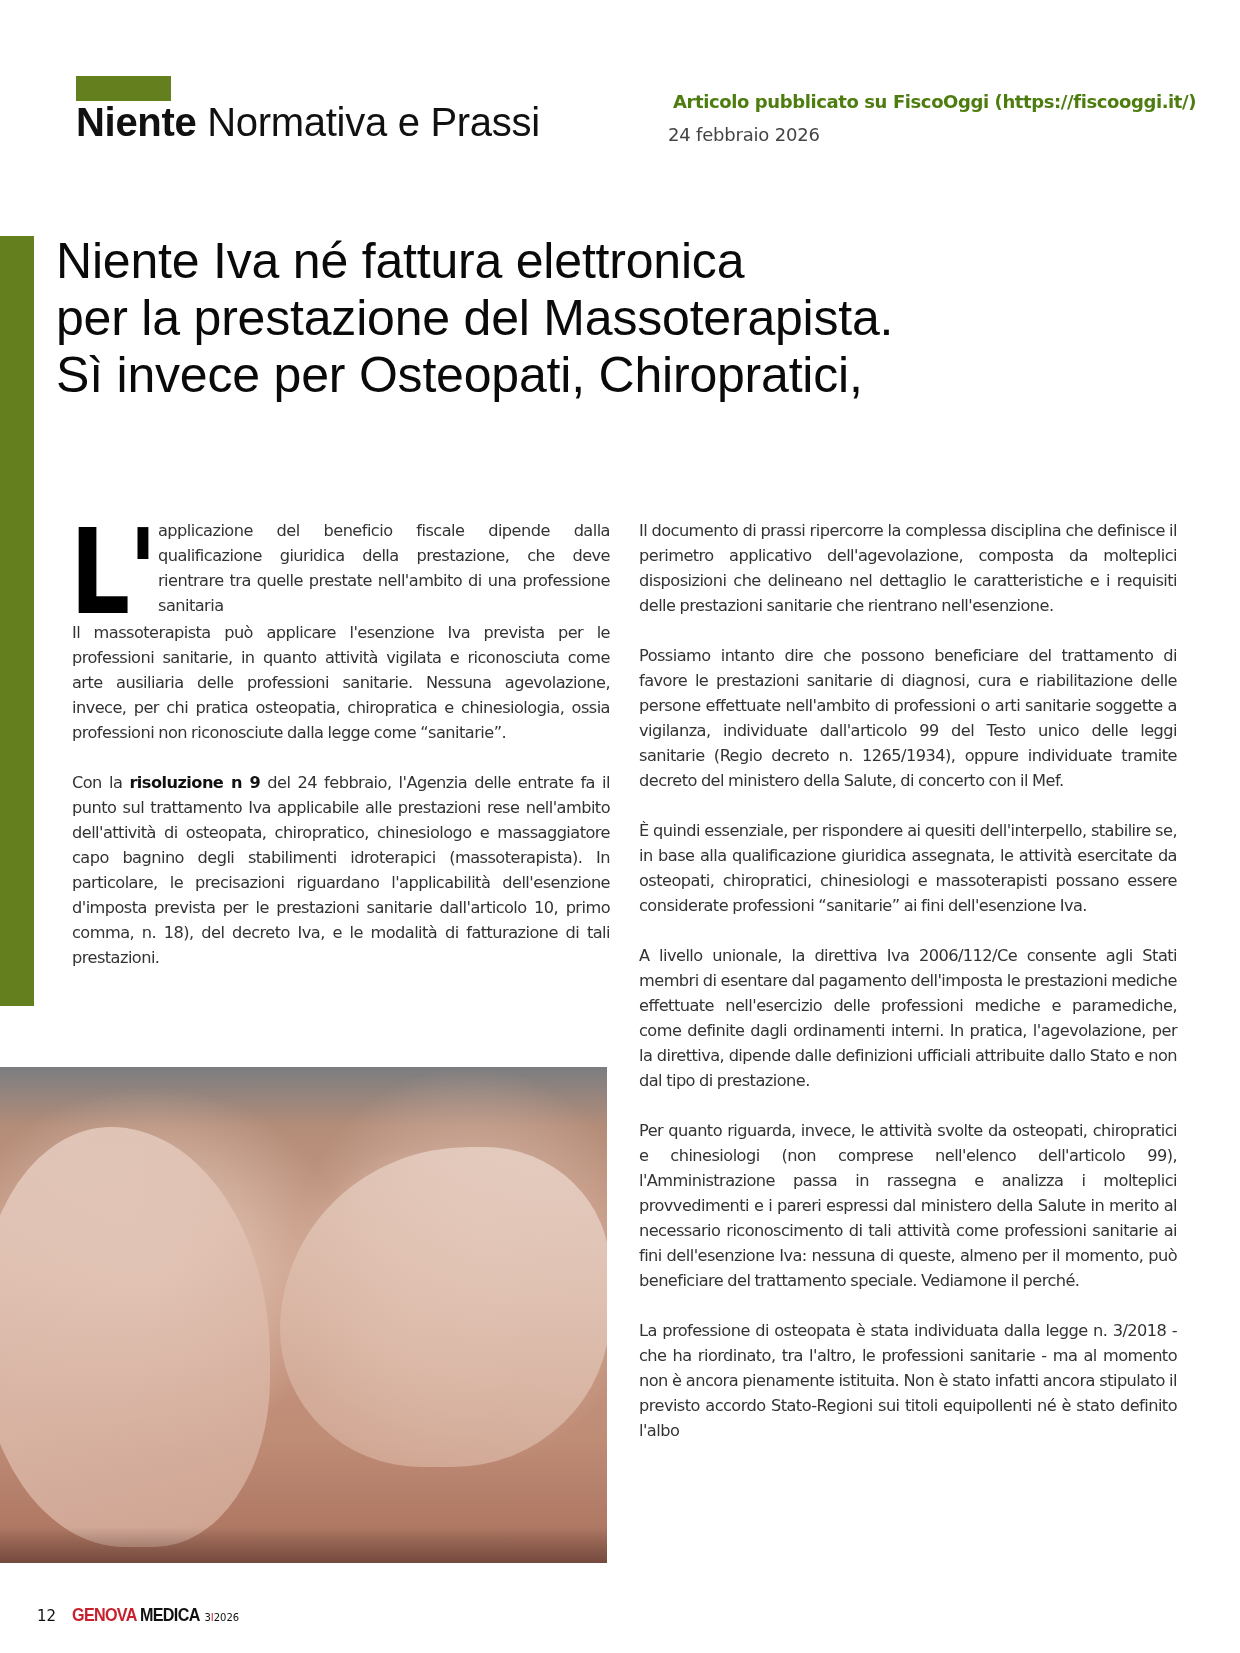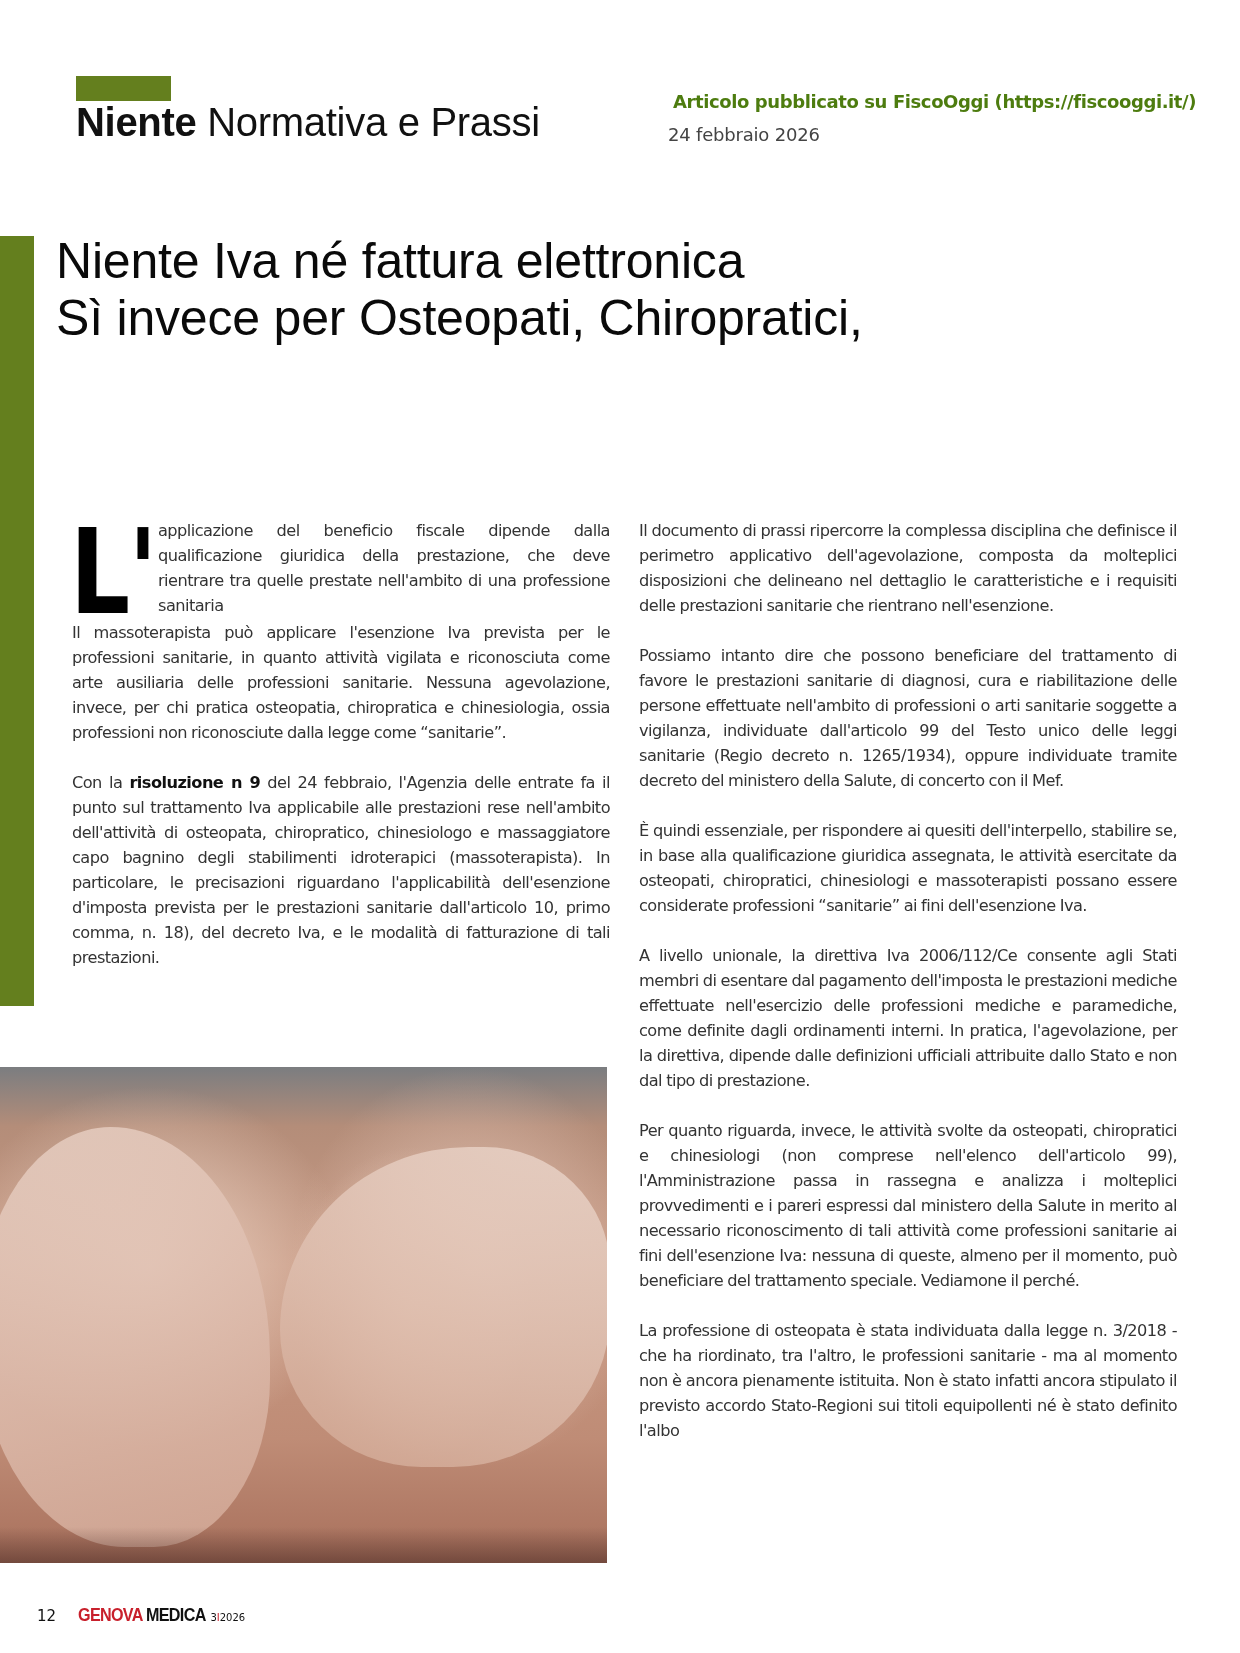--- a/index.html
+++ b/index.html
@@ -26,39 +26,40 @@
     background:
       radial-gradient(ellipse 120px 160px at 410px 240px, #e8c6b4 0%, rgba(232,198,180,0) 100%),
       radial-gradient(ellipse 200px 180px at 150px 200px, #ead0c1 0%, rgba(234,208,193,0) 100%),
       radial-gradient(ellipse 180px 200px at 470px 200px, #e3c3b4 0%, rgba(227,195,180,0) 100%),
       linear-gradient(180deg, #7b7d80 0%, #b48d79 12%, #c89a84 40%, #bf8c76 75%, #a8705c 100%);
   }
   .photo .hand-left { position: absolute; left: -20px; top: 60px; width: 290px; height: 420px; border-radius: 45% 55% 40% 50%; background: linear-gradient(160deg, #e7cfc3, #d4aa98); opacity: .85; }
   .photo .hand-right { position: absolute; left: 280px; top: 80px; width: 330px; height: 320px; border-radius: 60% 40% 50% 45%; background: linear-gradient(200deg, #ead5ca, #d2a894); opacity: .85; }
   .photo .shadow-bot { position: absolute; left: 0; top: 460px; width: 607px; height: 40px; background: linear-gradient(180deg, rgba(90,50,40,0), rgba(70,40,35,.6)); }
   .footer { position: absolute; left: 37px; top: 1604px; height: 24px; display: flex; align-items: baseline; white-space: nowrap; }
-  .footer .pageno { font-family: "DejaVu Sans", sans-serif; font-size: 15px; color: #111; margin-right: 22px; }
+  .footer .pageno { font-family: "DejaVu Sans", sans-serif; font-size: 15px; color: #111; margin-right: 16px; }
   .footer .brand1 { font-family: "Liberation Sans", sans-serif; font-weight: bold; font-size: 19px; color: #c8202c; letter-spacing: -0.8px; transform: scaleX(0.85); transform-origin: left; display: inline-block; }
   .footer .brand2 { font-family: "Liberation Sans", sans-serif; font-weight: bold; font-size: 19px; color: #111; letter-spacing: -0.8px; transform: scaleX(0.85); transform-origin: left; display: inline-block; margin-left: -8px; }
   .footer .issue { font-family: "DejaVu Sans", sans-serif; font-size: 10px; color: #111; margin-left: -6px; }
   .footer .issue .sep { color: #c8202c; }
 </style>
 </head>
 <body>
 
 <div class="green-tab"></div>
 <div class="section-title"><b>Niente</b><span> Normativa e Prassi</span></div>
 
 <div class="pub">Articolo pubblicato su FiscoOggi (https://fiscooggi.it/)</div>
 <div class="pubdate">24 febbraio 2026</div>
 
 <div class="side-bar"></div>
 
 <h1 class="headline" style="margin:0;font-weight:normal;">
   <div>Niente Iva né fattura elettronica</div>
+  <div>per la prestazione del Massoterapista.</div>
   <div>Sì invece per Osteopati, Chiropratici,</div>
 </h1>
 
 <div class="col col-left">
   <span class="dropcap">L'</span>
   <p class="lead-first">applicazione del beneficio fiscale dipende dalla qualificazione giuridica della prestazione, che deve rientrare tra quelle prestate nell'ambito di una professione sanitaria</p>
   <p style="clear:both;">Il massoterapista può applicare l'esenzione Iva prevista per le professioni sanitarie, in quanto attività vigilata e riconosciuta come arte ausiliaria delle professioni sanitarie. Nessuna agevolazione, invece, per chi pratica osteopatia, chiropratica e chinesiologia, ossia professioni non riconosciute dalla legge come “sanitarie”.</p>
   <p><span>Con la </span><b style="color:#111;">risoluzione n 9</b><span> del 24 febbraio, l'Agenzia delle entrate fa il punto sul trattamento Iva applicabile alle prestazioni rese nell'ambito dell'attività di osteopata, chiropratico, chinesiologo e massaggiatore capo bagnino degli stabilimenti idroterapici (massoterapista). In particolare, le precisazioni riguardano l'applicabilità dell'esenzione d'imposta prevista per le prestazioni sanitarie dall'articolo 10, primo comma, n. 18), del decreto Iva, e le modalità di fatturazione di tali prestazioni.</span></p>
 </div>
 

